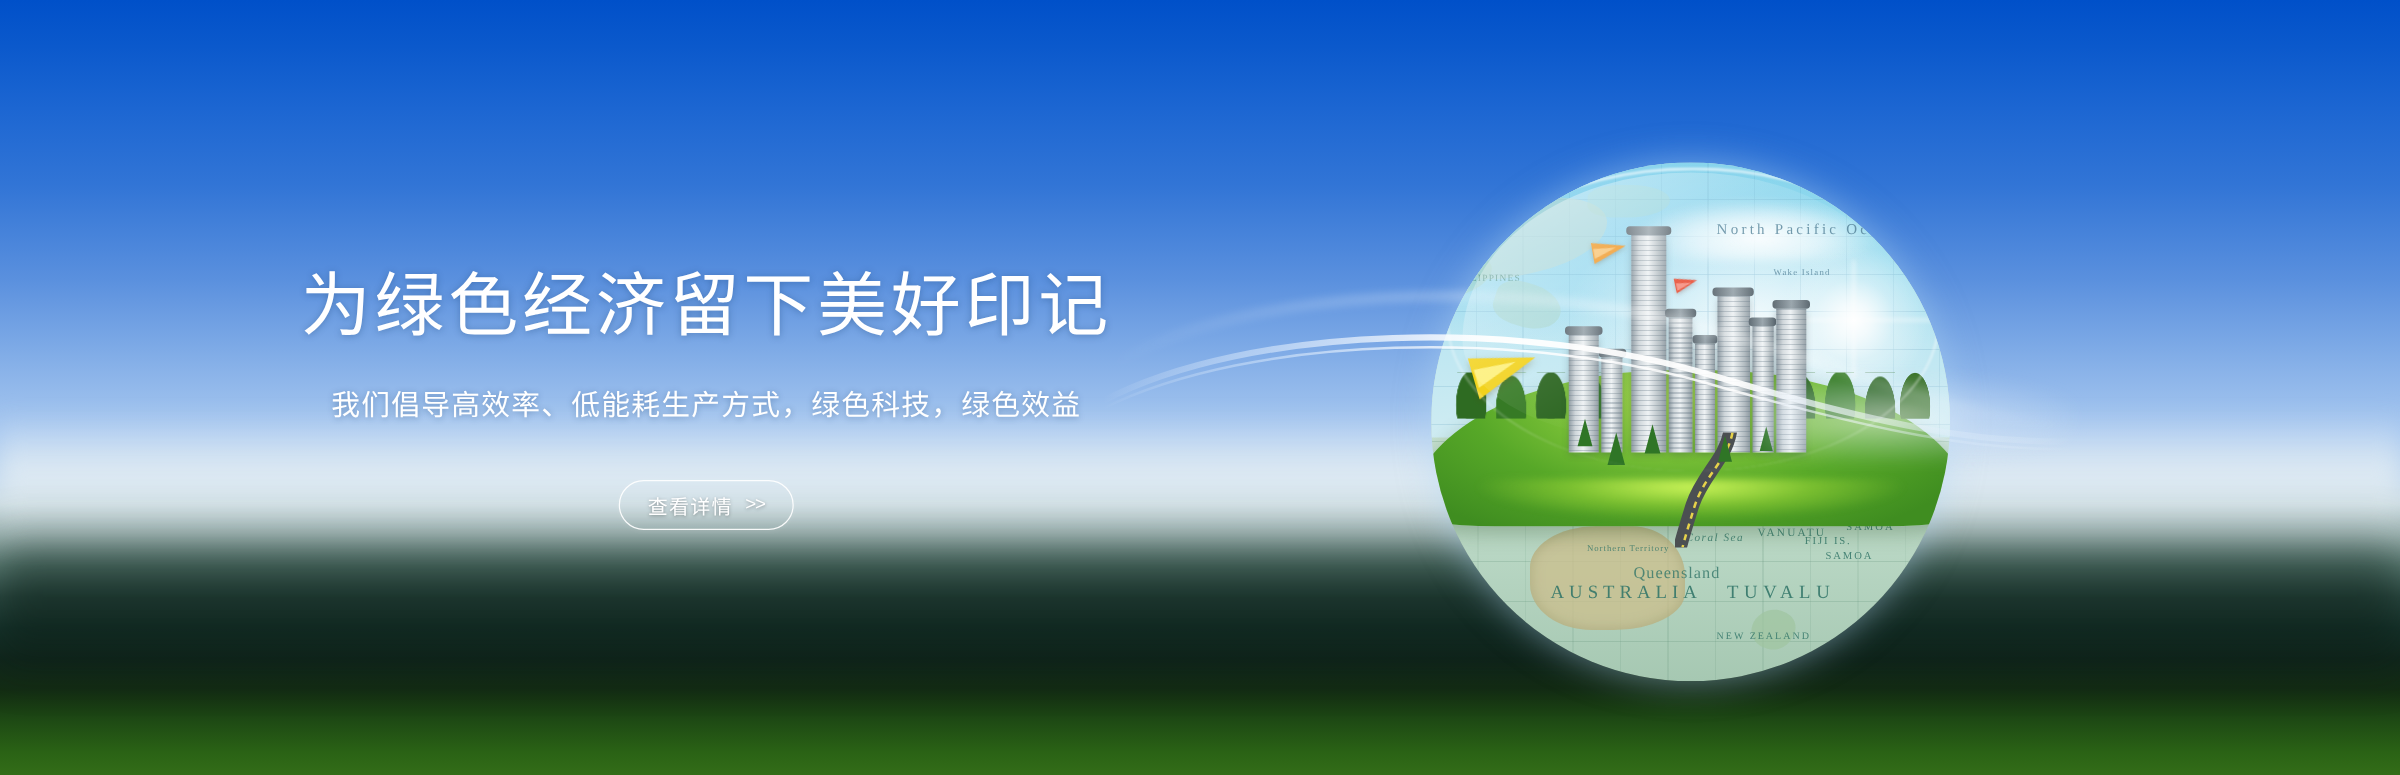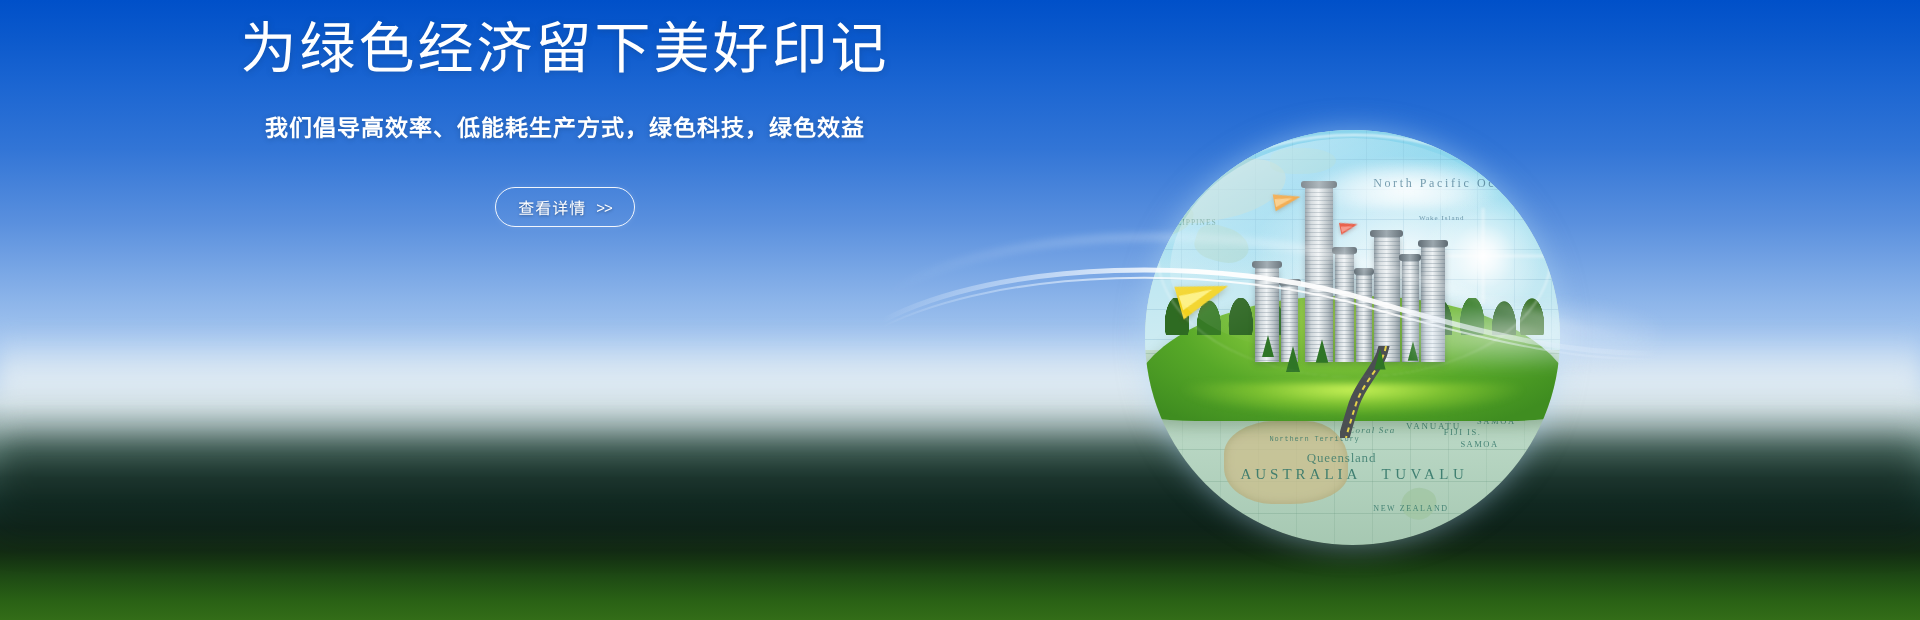--- a/index.html
+++ b/index.html
@@ -47,31 +47,31 @@
   
   .field-blur{
     position:absolute;left:0;right:0;top:415px;height:130px;
     background:linear-gradient(to bottom,rgba(16,42,35,0) 0%,rgba(14,36,28,.55) 40%,rgba(10,26,18,.5) 70%,rgba(10,26,18,0) 100%);
     filter:blur(16px);
   }
 
   
   .copy{
     position:absolute;left:0;top:0;width:1130px;height:620px;
-    display:flex;flex-direction:column;align-items:center;justify-content:flex-start;
+    display:flex;flex-direction:column;align-items:center;justify-content:center;
     padding-top:18px;box-sizing:border-box;
   }
   .headline{
     font-size:56px;line-height:1.1;font-weight:300;color:#ffffff;
     letter-spacing:3px;white-space:nowrap;
     text-shadow:0 1px 6px rgba(20,60,110,.35);
     margin:0 0 34px 0;
   }
   .subtitle{
-    font-size:23px;line-height:1.3;font-weight:700;color:#ffffff;
+    font-size:23px;line-height:1.3;font-weight:400;color:#ffffff;
     letter-spacing:1px;white-space:nowrap;
     text-shadow:0 1px 5px rgba(20,60,110,.4);
     margin:0 0 44px 0;
   }
   .cta{
     display:inline-flex;align-items:center;justify-content:center;gap:10px;
     min-width:116px;height:40px;padding:0 22px;
     border:1px solid rgba(255,255,255,.92);border-radius:21px;
     background:transparent;color:#ffffff;
     font-size:16px;letter-spacing:1px;white-space:nowrap;
@@ -288,21 +288,21 @@
   .lbl-tuvalu{font-size:8.5px;letter-spacing:1.6px;left:72%;top:66%;opacity:.85;}
   .lbl-samoa{font-size:8.5px;letter-spacing:1.6px;left:80%;top:69%;opacity:.85;text-align:center;}
   .lbl-vanuatu{font-size:9px;letter-spacing:1.8px;left:60%;top:70%;opacity:.85;margin-left:12px;}
   .lbl-fiji{font-size:8.5px;letter-spacing:1.5px;left:72%;top:71.5%;opacity:.85;}
   .lbl-tonga{font-size:8.5px;letter-spacing:1.5px;left:76%;top:74.5%;opacity:.85;}
   .lbl-coral{font-size:9px;letter-spacing:1.2px;left:49%;top:71%;font-style:italic;opacity:.8;}
   .lbl-australia{font-size:15px;letter-spacing:4px;left:23%;top:81%;opacity:.9;}
   .lbl-oceania{font-size:15px;letter-spacing:4.5px;left:57%;top:81%;opacity:.9;}
   .lbl-nz{font-size:8px;letter-spacing:1.6px;left:55%;top:90%;opacity:.85;}
   .lbl-queensland{font-size:13px;letter-spacing:.8px;left:39%;top:77%;opacity:.8;}
-  .lbl-nt{font-size:7px;letter-spacing:.8px;left:30%;top:73.5%;line-height:1.2;opacity:.8;font-family:Liberation Mono, monospace;}
+  .lbl-nt{font-size:7px;letter-spacing:.8px;left:30%;top:73.5%;line-height:1.2;opacity:.8;}
 
   
   .aus{
     position:absolute;left:19%;top:70%;width:30%;height:20%;
     background:#cbbf8e;opacity:.78;
     border-radius:42% 34% 46% 40% / 40% 48% 36% 44%;
     box-shadow:inset 0 0 10px rgba(150,140,90,.6);
   }
   .nzi{
     position:absolute;left:62%;top:86%;width:8%;height:8%;

